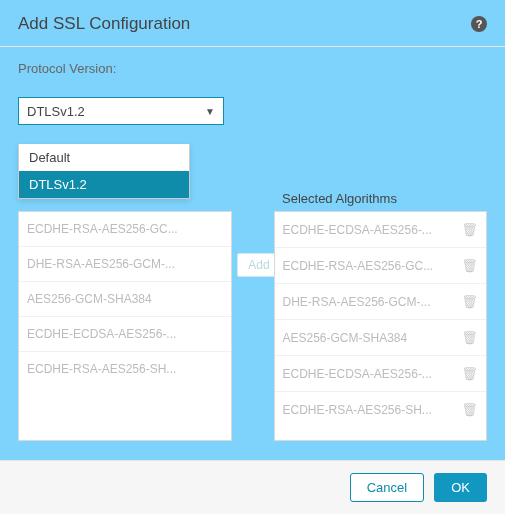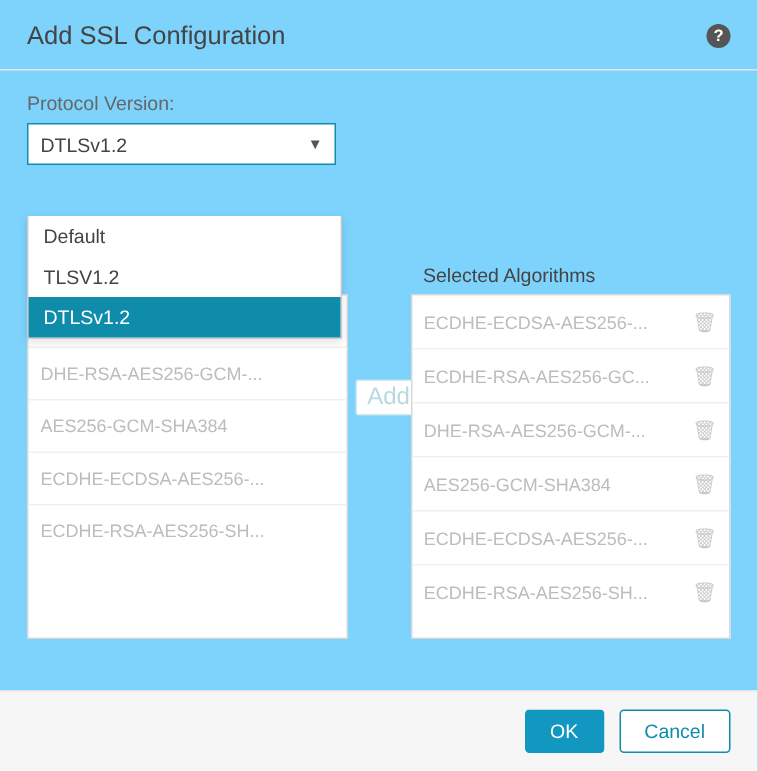--- a/index.html
+++ b/index.html
@@ -45,21 +45,21 @@
     cursor: pointer;
   }
   .content {
     padding: 14px 18px 18px 18px;
     flex: 1;
     position: relative;
   }
   .field-label {
     color: #666;
     font-size: 13px;
-    margin-bottom: 6px;
+    margin-bottom: 21px;
   }
   .select-box {
     width: 206px;
     height: 28px;
     border: 1px solid #118daa;
     display: flex;
     align-items: center;
     justify-content: space-between;
     padding: 0 8px;
     background: #fff;
@@ -71,21 +71,21 @@
     font-size: 13px;
   }
   .chevron {
     font-size: 10px;
     color: #555;
   }
   .dropdown {
     position: absolute;
     top: 97px;
     left: 18px;
-    width: 210px;
+    width: 172px;
     background: #fff;
     border: 1px solid #ccc;
     border-top: none;
     box-shadow: 0 2px 6px rgba(0,0,0,0.12);
     z-index: 10;
   }
   .dropdown-item {
     padding: 6px 10px;
     font-size: 13px;
     color: #444;
@@ -138,21 +138,21 @@
   }
   .add-btn {
     position: absolute;
     top: 206px;
     left: 237px;
     width: 44px;
     height: 24px;
     border: 1px solid #cfe8f0;
     background: #fff;
     color: #b9d9e2;
-    font-size: 16px;
+    font-size: 12px;
     border-radius: 2px;
     cursor: pointer;
     display: flex;
     align-items: center;
     justify-content: center;
   }
   .footer {
     background: #f6f6f6;
     border-top: 1px solid #e6e6e6;
     padding: 12px 18px;
@@ -191,21 +191,20 @@
 
     <div class="field-label">Protocol Version:</div>
 
     <div class="select-box">
       <span class="select-value">DTLSv1.2</span>
       <span class="chevron">▼</span>
     </div>
 
     <div class="dropdown">
       <div class="dropdown-item">Default</div>
-      <div class="dropdown-item">TLSV1.2</div>
       <div class="dropdown-item selected">DTLSv1.2</div>
     </div>
 
     <div class="add-btn">Add</div>
 
     <div class="columns">
 
       <div class="col col-left">
         <div class="listbox">
           <div class="list-item">
@@ -254,17 +253,17 @@
               <span class="trash-icon">🗑</span>
             </div>
         </div>
       </div>
 
     </div>
 
   </div>
 
   <div class="footer">
+    <button class="btn btn-cancel">Cancel</button>
     <button class="btn btn-ok">OK</button>
-    <button class="btn btn-cancel">Cancel</button>
   </div>
 
 </div>
 
 </body></html>

